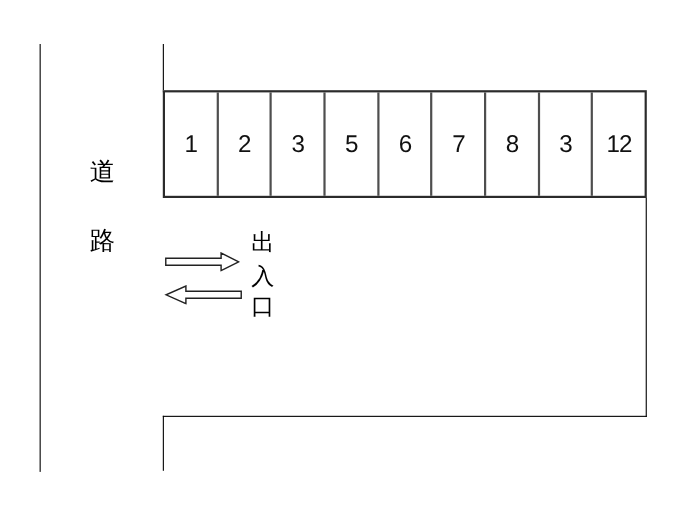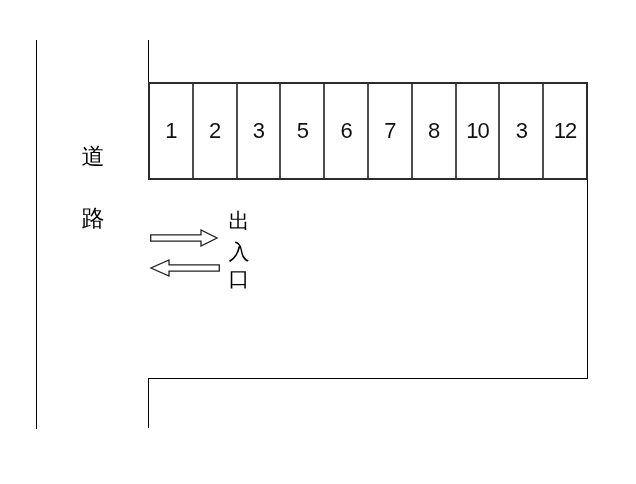--- a/index.html
+++ b/index.html
@@ -105,23 +105,20 @@
     <div class="stall">
         <span class="stall-number">6</span>
       </div>
     <div class="stall">
         <span class="stall-number">7</span>
       </div>
     <div class="stall">
         <span class="stall-number">8</span>
       </div>
     <div class="stall">
-        <span class="stall-number">10</span>
-      </div>
-    <div class="stall">
         <span class="stall-number">3</span>
       </div>
     <div class="stall">
         <span class="stall-number">12</span>
       </div>
   </div>
 
   <svg class="arrow arrow-in" width="68" height="18" viewBox="0 0 68 18">
     <path d="M 0.7 5.8 L 51 5.8 L 51 1 L 67 9 L 51 17 L 51 12.2 L 0.7 12.2 Z" fill="#ffffff" stroke="#222222" stroke-width="1.3" stroke-linejoin="miter"></path>
   </svg>

